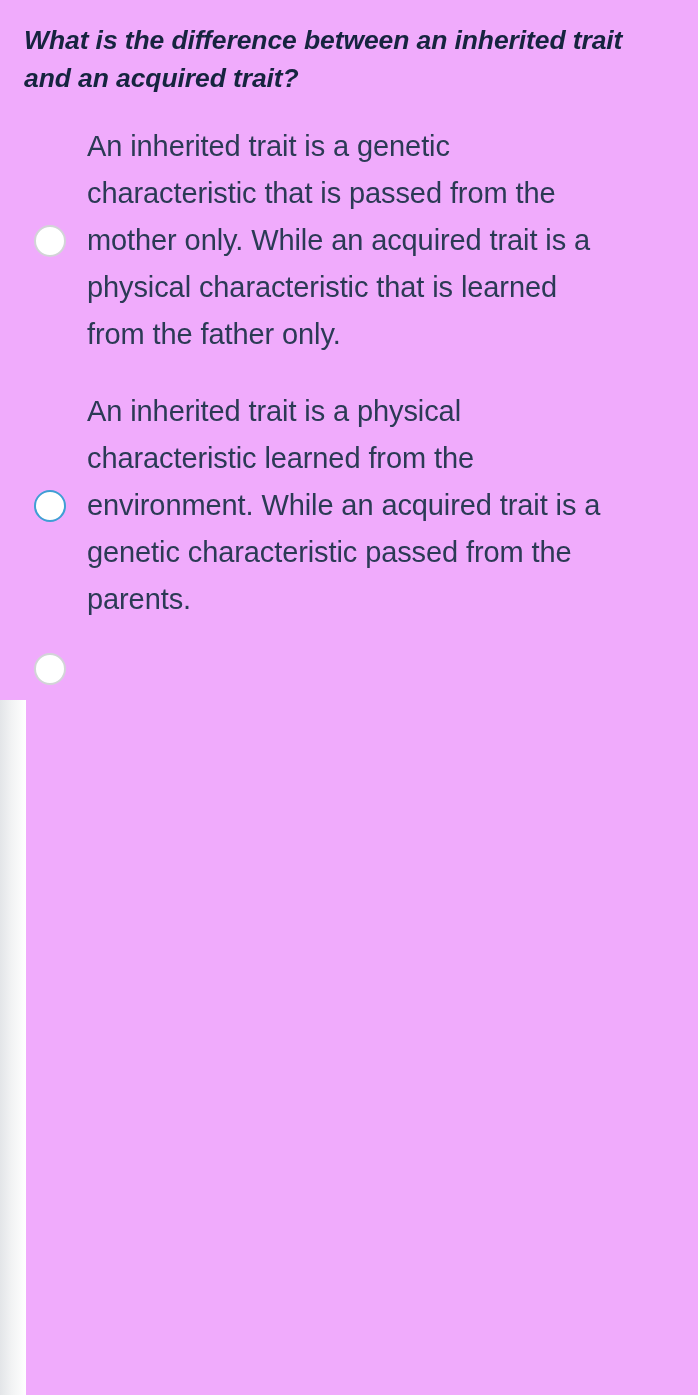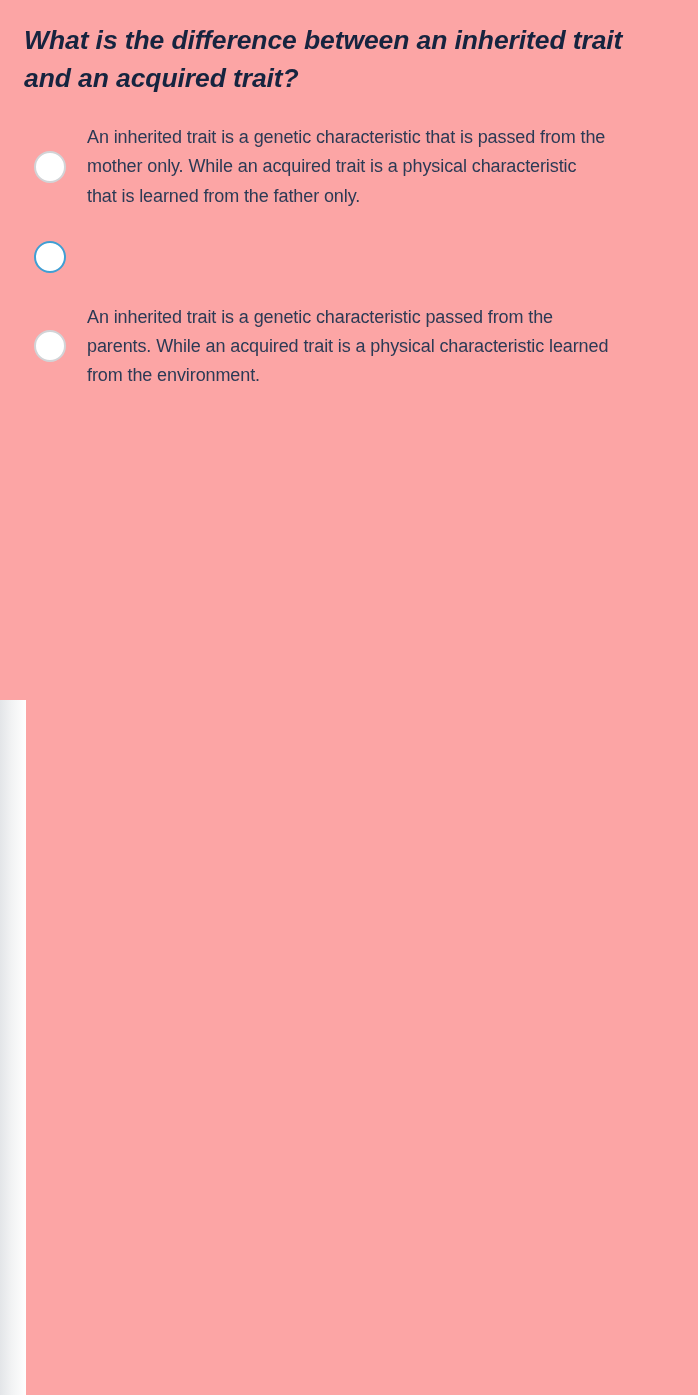--- a/index.html
+++ b/index.html
@@ -14,21 +14,21 @@
     color: #1f2a44;
     overflow: hidden;
   }
 
   .quiz-card {
     position: relative;
     width: 698px;
     height: 1395px;
     box-sizing: border-box;
     padding: 22px 24px 0 24px;
-    background: #fca5a5;
+    background: #f0abfc;
   }
 
   
   .edge-shade {
     position: absolute;
     left: 0;
     top: 700px;
     width: 26px;
     height: 695px;
     background: linear-gradient(to right, #e3e5e8 0%, #f2f3f4 45%, #ffffff 100%);
@@ -67,21 +67,21 @@
     background: #ffffff;
     margin-right: 21px;
     margin-left: 10px;
     box-sizing: border-box;
   }
   .radio.selected {
     border: 2px solid #3f9fd4;
   }
 
   .option-text {
-    font-size: 18px;
+    font-size: 29px;
     line-height: 1.62;
     color: #2b3a55;
     letter-spacing: -0.1px;
   }
 
   .option-1 .option-text { max-width: 520px; }
   .option-2 .option-text { max-width: 548px; }
   .option-3 .option-text { max-width: 530px; }
   .option-4 .option-text { max-width: 570px; }
 </style>
@@ -96,22 +96,22 @@
 
   <div class="options">
 
     <div class="option-row option-1">
       <span class="radio"></span>
       <span class="option-text">An inherited trait is a genetic characteristic that is passed from the mother only. While an acquired trait is a physical characteristic that is learned from the father only.</span>
     </div>
 
     <div class="option-row option-2">
       <span class="radio selected"></span>
+      <span class="option-text">An inherited trait is a physical characteristic learned from the environment. While an acquired trait is a genetic characteristic passed from the parents.</span>
     </div>
 
     <div class="option-row option-3">
       <span class="radio"></span>
-      <span class="option-text">An inherited trait is a genetic characteristic passed from the parents. While an acquired trait is a physical characteristic learned from the environment.</span>
     </div>
 
 
   </div>
 </div>
 
 </body></html>

